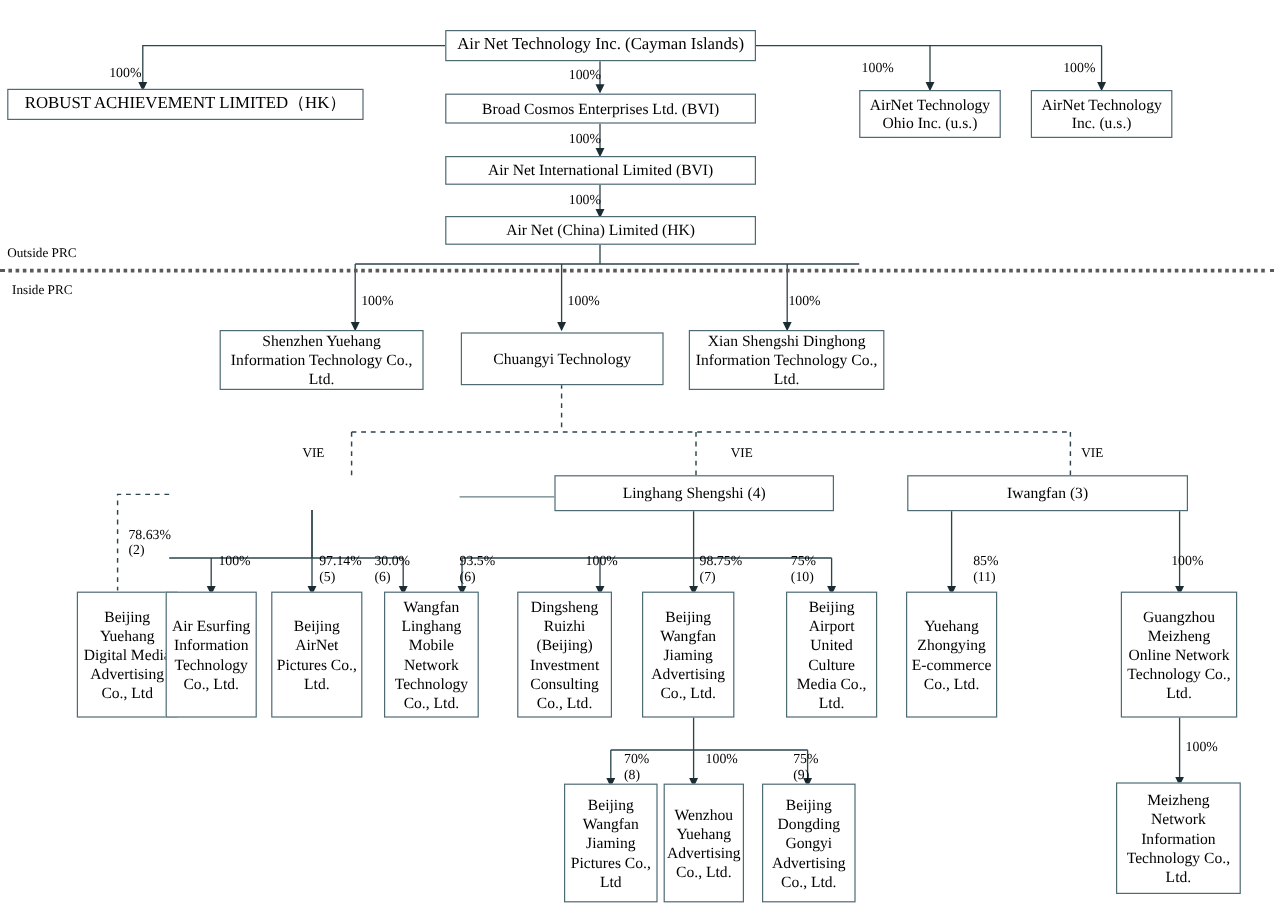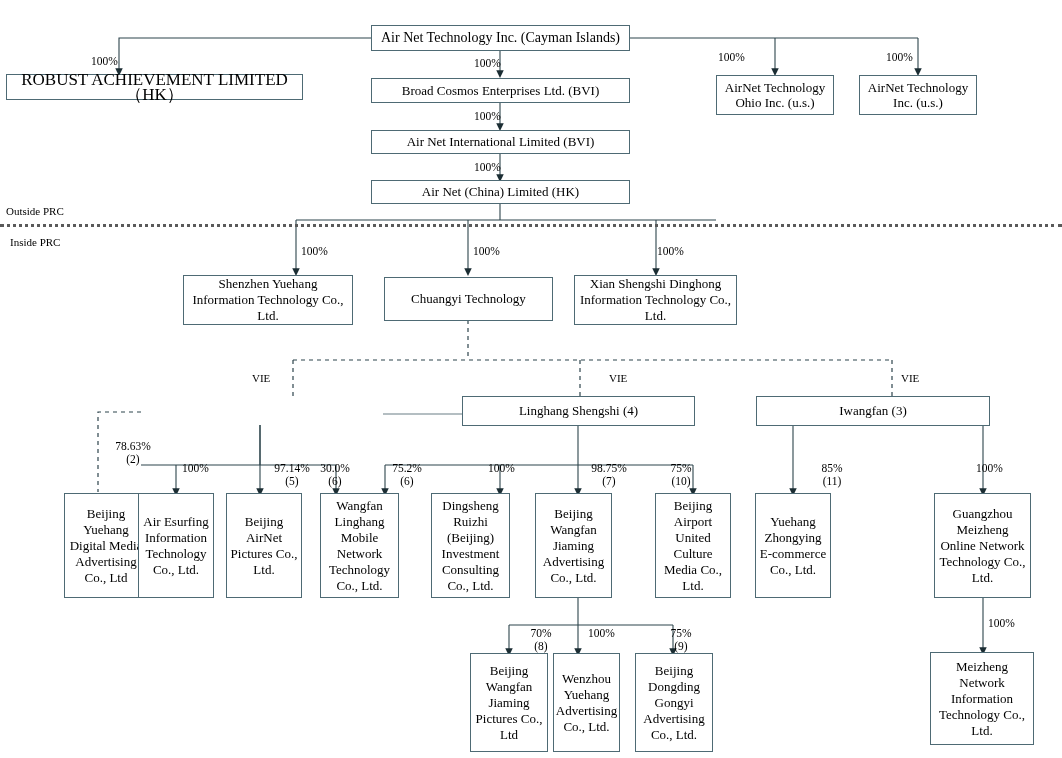--- a/index.html
+++ b/index.html
@@ -5,21 +5,21 @@
 <style>
   html,body{margin:0;padding:0;background:#ffffff;}
   body{font-family:"Liberation Serif","DejaVu Serif",serif;color:#000;}
   #canvas{position:relative;width:1062px;height:758px;overflow:hidden;background:#fff;}
   svg.wires{position:absolute;left:0;top:0;width:1062px;height:758px;pointer-events:none;}
   .box{position:absolute;box-sizing:border-box;border:1px solid #4e6a74;background:#fff;
        display:flex;align-items:center;justify-content:center;text-align:center;
        font-size:13px;line-height:15.5px;color:#000;padding:1px 3px;}
   .box.tall{line-height:16px;}
   .lbl{position:absolute;font-size:11.5px;color:#000;white-space:pre;line-height:13px;}
-  .lbl.c{text-align:center;}
+  .lbl.c{text-align:left;}
   .prc{position:absolute;font-size:11px;color:#000;}
   .vie{position:absolute;font-size:11px;color:#000;}
   .divider{position:absolute;left:0;width:1062px;height:0;
            border-top:3px dotted #5a5a5a;}
 </style>
 </head>
 <body>
 
 <div id="canvas">
 
@@ -80,21 +80,21 @@
       <path d="M293,360 L293,396"></path>
       <path d="M580,360 L580,396"></path>
       <path d="M892,360 L892,396"></path>
 
       <path d="M141,412 L98,412 L98,492"></path>
     </g>
   </svg>
 
   <div class="box" style="left:371px;top:25px;width:259px;height:26px;font-size:14px;">Air Net Technology Inc. (Cayman Islands)</div>
 
-  <div class="box" style="left:6px;top:74px;width:297px;height:26px;font-size:17px;">ROBUST ACHIEVEMENT LIMITED（HK）</div>
+  <div class="box" style="left:6px;top:74px;width:297px;height:26px;font-size:14px;">ROBUST ACHIEVEMENT LIMITED（HK）</div>
 
   <div class="box" style="left:371px;top:78px;width:259px;height:25px;">Broad Cosmos Enterprises Ltd. (BVI)</div>
 
   <div class="box" style="left:371px;top:130px;width:259px;height:24px;">Air Net International Limited (BVI)</div>
 
   <div class="box" style="left:371px;top:180px;width:259px;height:24px;">Air Net (China) Limited (HK)</div>
 
   <div class="box" style="left:716px;top:75px;width:118px;height:40px;">AirNet Technology Ohio Inc. (u.s.)</div>
 
   <div class="box" style="left:859px;top:75px;width:118px;height:40px;">AirNet Technology Inc. (u.s.)</div>
@@ -147,21 +147,21 @@
   <div class="lbl" style="left: 473px; top: 245px; white-space: pre;">100%</div>
   <div class="lbl" style="left: 657px; top: 245px; white-space: pre;">100%</div>
 
   <div class="lbl c" style="left: 107px; top: 440px; width: 52px; white-space: pre;">78.63%
 (2)</div>
   <div class="lbl" style="left: 182px; top: 462px; white-space: pre;">100%</div>
   <div class="lbl c" style="left: 266px; top: 462px; width: 52px; white-space: pre;">97.14%
 (5)</div>
   <div class="lbl c" style="left: 312px; top: 462px; width: 46px; white-space: pre;">30.0%
 (6)</div>
-  <div class="lbl c" style="left: 383px; top: 462px; width: 48px; white-space: pre;">75.2%
+  <div class="lbl c" style="left: 383px; top: 462px; width: 48px; white-space: pre;">93.5%
 (6)</div>
   <div class="lbl" style="left: 488px; top: 462px; white-space: pre;">100%</div>
   <div class="lbl c" style="left: 583px; top: 462px; width: 52px; white-space: pre;">98.75%
 (7)</div>
   <div class="lbl c" style="left: 659px; top: 462px; width: 44px; white-space: pre;">75%
 (10)</div>
   <div class="lbl c" style="left: 811px; top: 462px; width: 42px; white-space: pre;">85%
 (11)</div>
   <div class="lbl" style="left: 976px; top: 462px; white-space: pre;">100%</div>
 

